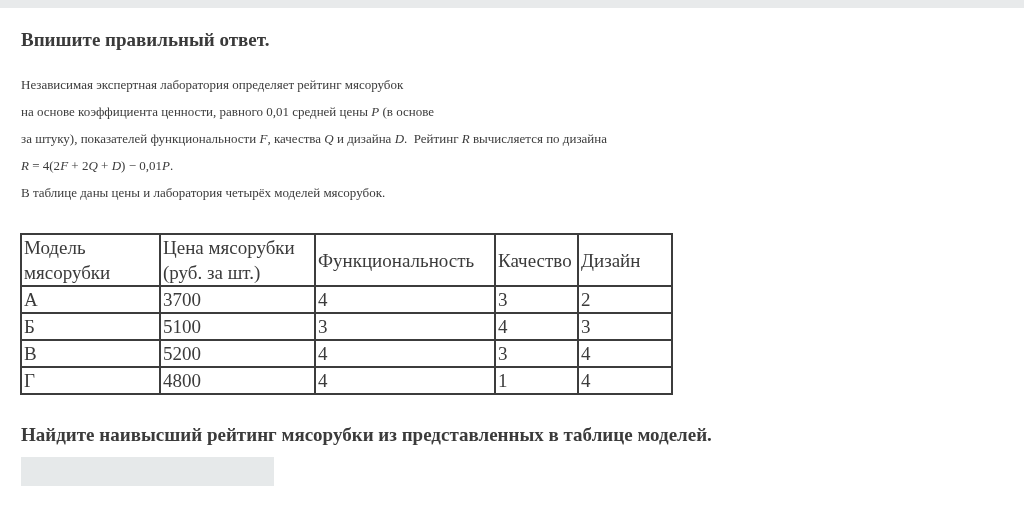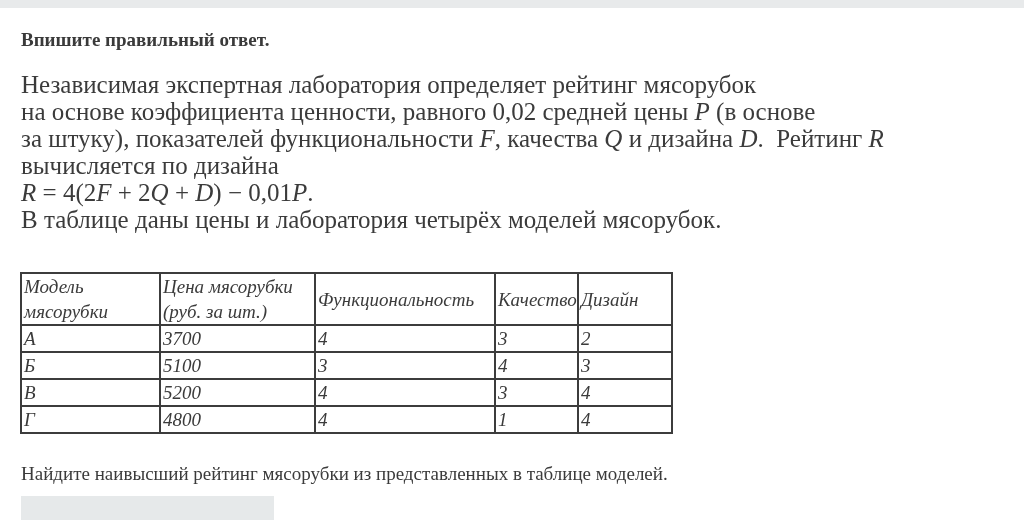--- a/index.html
+++ b/index.html
@@ -21,32 +21,31 @@
   }
   .prompt {
     font-size: 19px;
     font-weight: bold;
     line-height: 24px;
     margin-top: 4px;
     color: #3a3a3a;
   }
   .problem {
     margin-top: 19px;
-    font-size: 25px;
+    font-size: 13px;
     line-height: 27px;
   }
   .text-line { white-space: pre-wrap; }
   .var { font-style: italic; }
   table.data-table {
     border-collapse: collapse;
     table-layout: fixed;
     width: 651px;
-    margin-top: 39px;
+    margin-top: 27px;
     margin-left: -1px;
-    font-style: italic;
   }
   table.data-table th,
   table.data-table td {
     border: 2px solid #3c3c3c;
     font-weight: normal;
     font-size: 19px;
     text-align: left;
     vertical-align: middle;
     padding: 0 2px;
     color: #3b3b3b;
@@ -57,20 +56,21 @@
     height: 51px;
   }
   table.data-table td {
     height: 27px;
     line-height: 25px;
   }
   .question {
     margin-top: 26px;
     font-size: 19px;
     line-height: 27px;
+    font-weight: bold;
   }
   .answer-input {
     display: block;
     margin-top: 9px;
     width: 253px;
     height: 29px;
     background: #e6e9ea;
     border: none;
     outline: none;
     font-family: "Liberation Serif", "DejaVu Serif", serif;
@@ -83,21 +83,21 @@
 <body>
 
 <div class="top-bar"></div>
 
 <div class="content">
 
   <div class="prompt">Впишите правильный ответ.</div>
 
   <div class="problem">
       <div class="text-line"><span>Независимая экспертная лаборатория определяет рейтинг мясорубок</span></div>
-      <div class="text-line"><span>на основе коэффициента ценности, равного 0,02 средней цены </span><span class="var">P</span><span> (в основе</span></div>
+      <div class="text-line"><span>на основе коэффициента ценности, равного 0,01 средней цены </span><span class="var">P</span><span> (в основе</span></div>
       <div class="text-line"><span>за штуку), показателей функциональности </span><span class="var">F</span><span>, качества </span><span class="var">Q</span><span> и дизайна </span><span class="var">D</span><span>.&nbsp; Рейтинг </span><span class="var">R</span><span> вычисляется по дизайна</span></div>
       <div class="text-line"><span class="var">R</span><span> = 4(2</span><span class="var">F</span><span> + 2</span><span class="var">Q</span><span> + </span><span class="var">D</span><span>) − 0,01</span><span class="var">P</span><span>.</span></div>
       <div class="text-line"><span>В таблице даны цены и лаборатория четырёх моделей мясорубок.</span></div>
     </div>
 
   <table class="data-table">
       <colgroup>
         <col style="width: 139px;">
         <col style="width: 155px;">
         <col style="width: 180px;">

